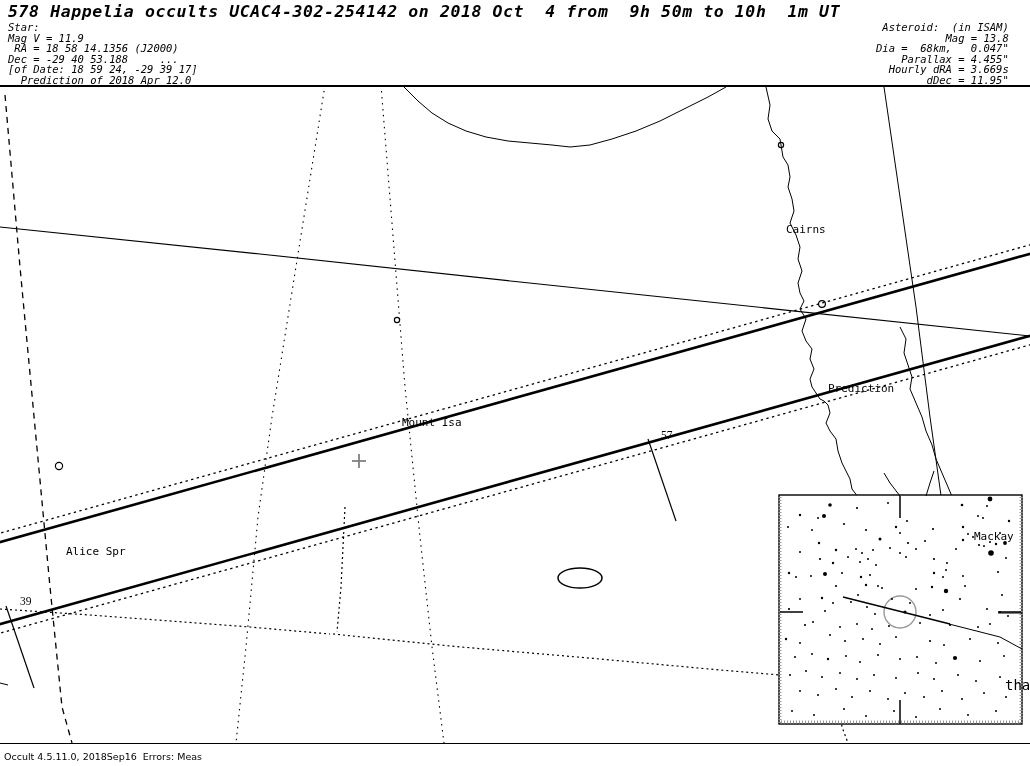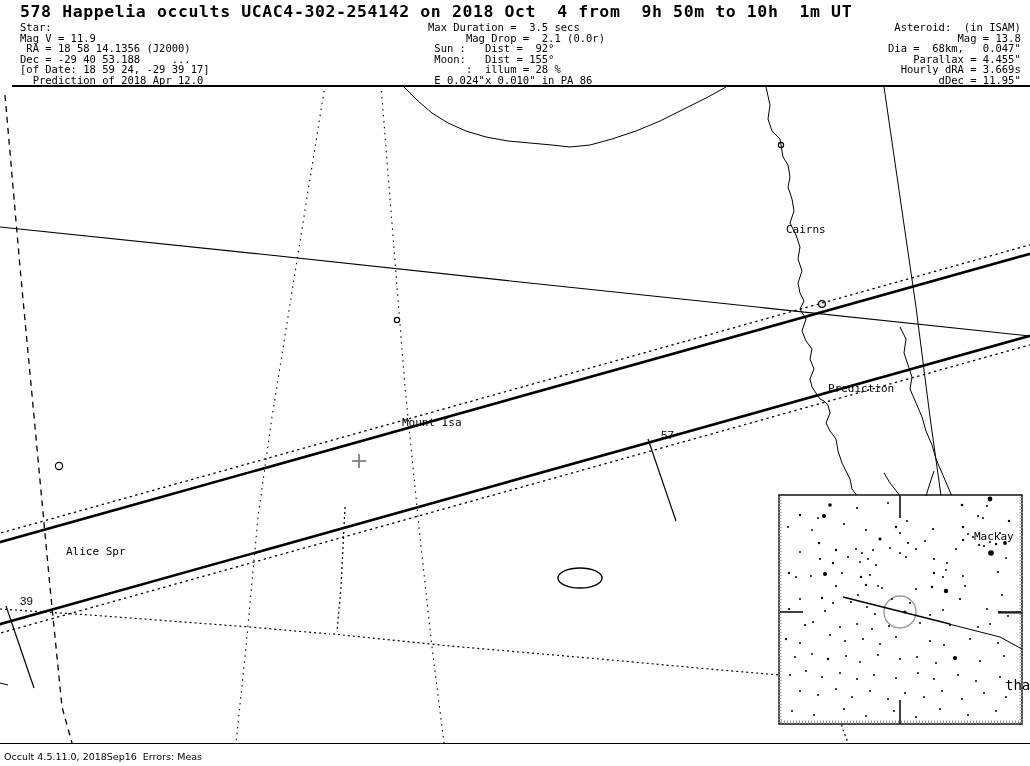--- a/index.html
+++ b/index.html
@@ -17,23 +17,24 @@
   }
   #page {
     position: relative;
     width: 1030px;
     height: 766px;
   }
 
   
   #header {
     position: absolute;
-    left: 12px; top: 0;
+    left: 0; top: 0;
     width: 863px;
     height: 86px;
+    font-style: italic;
   }
   #title {
     position: absolute;
     left: 8px; top: 2px;
     font-size: 16.5px;
     font-weight: bold;
     letter-spacing: 0.6px;
     white-space: pre;
   }
   .hdr-block {
@@ -66,21 +67,21 @@
   .city-label {
     position: absolute;
     font-family: "DejaVu Sans Mono", "Liberation Mono", monospace;
     font-size: 11px;
     line-height: 11px;
     white-space: pre;
     color: #000;
   }
   .tick-label {
     position: absolute;
-    font-family: Liberation Sans, sans-serif;
+    font-family: Liberation Serif, serif;
     font-size: 11.5px;
     line-height: 11px;
     white-space: pre;
     color: #000;
   }
   .clip-label {
     position: absolute;
     font-family: "DejaVu Sans Mono", "Liberation Mono", monospace;
     font-size: 14px;
     line-height: 11px;
@@ -111,26 +112,20 @@
 <div id="page">
 
   <div id="header">
     <div id="title">578 Happelia occults UCAC4-302-254142 on 2018 Oct  4 from  9h 50m to 10h  1m UT</div>
     <div class="hdr-block" id="hdr-star">Star:
 Mag V = 11.9
  RA = 18 58 14.1356 (J2000)
 Dec = -29 40 53.188     ...
 [of Date: 18 59 24, -29 39 17]
   Prediction of 2018 Apr 12.0</div>
-    <div class="hdr-block" id="hdr-mid">Max Duration =  3.5 secs
-      Mag Drop =  2.1 (0.0r)
- Sun :   Dist =  92°
- Moon:   Dist = 155°
-      :  illum = 28 %
- E 0.024"x 0.010" in PA 86</div>
     <div class="hdr-block" id="hdr-ast">Asteroid:  (in ISAM)
 Mag = 13.8
 Dia =  68km,   0.047"
 Parallax = 4.455"
 Hourly dRA = 3.669s
 dDec = 11.95"</div>
     <div id="header-rule"></div>
   </div>
 
   <div id="map">

